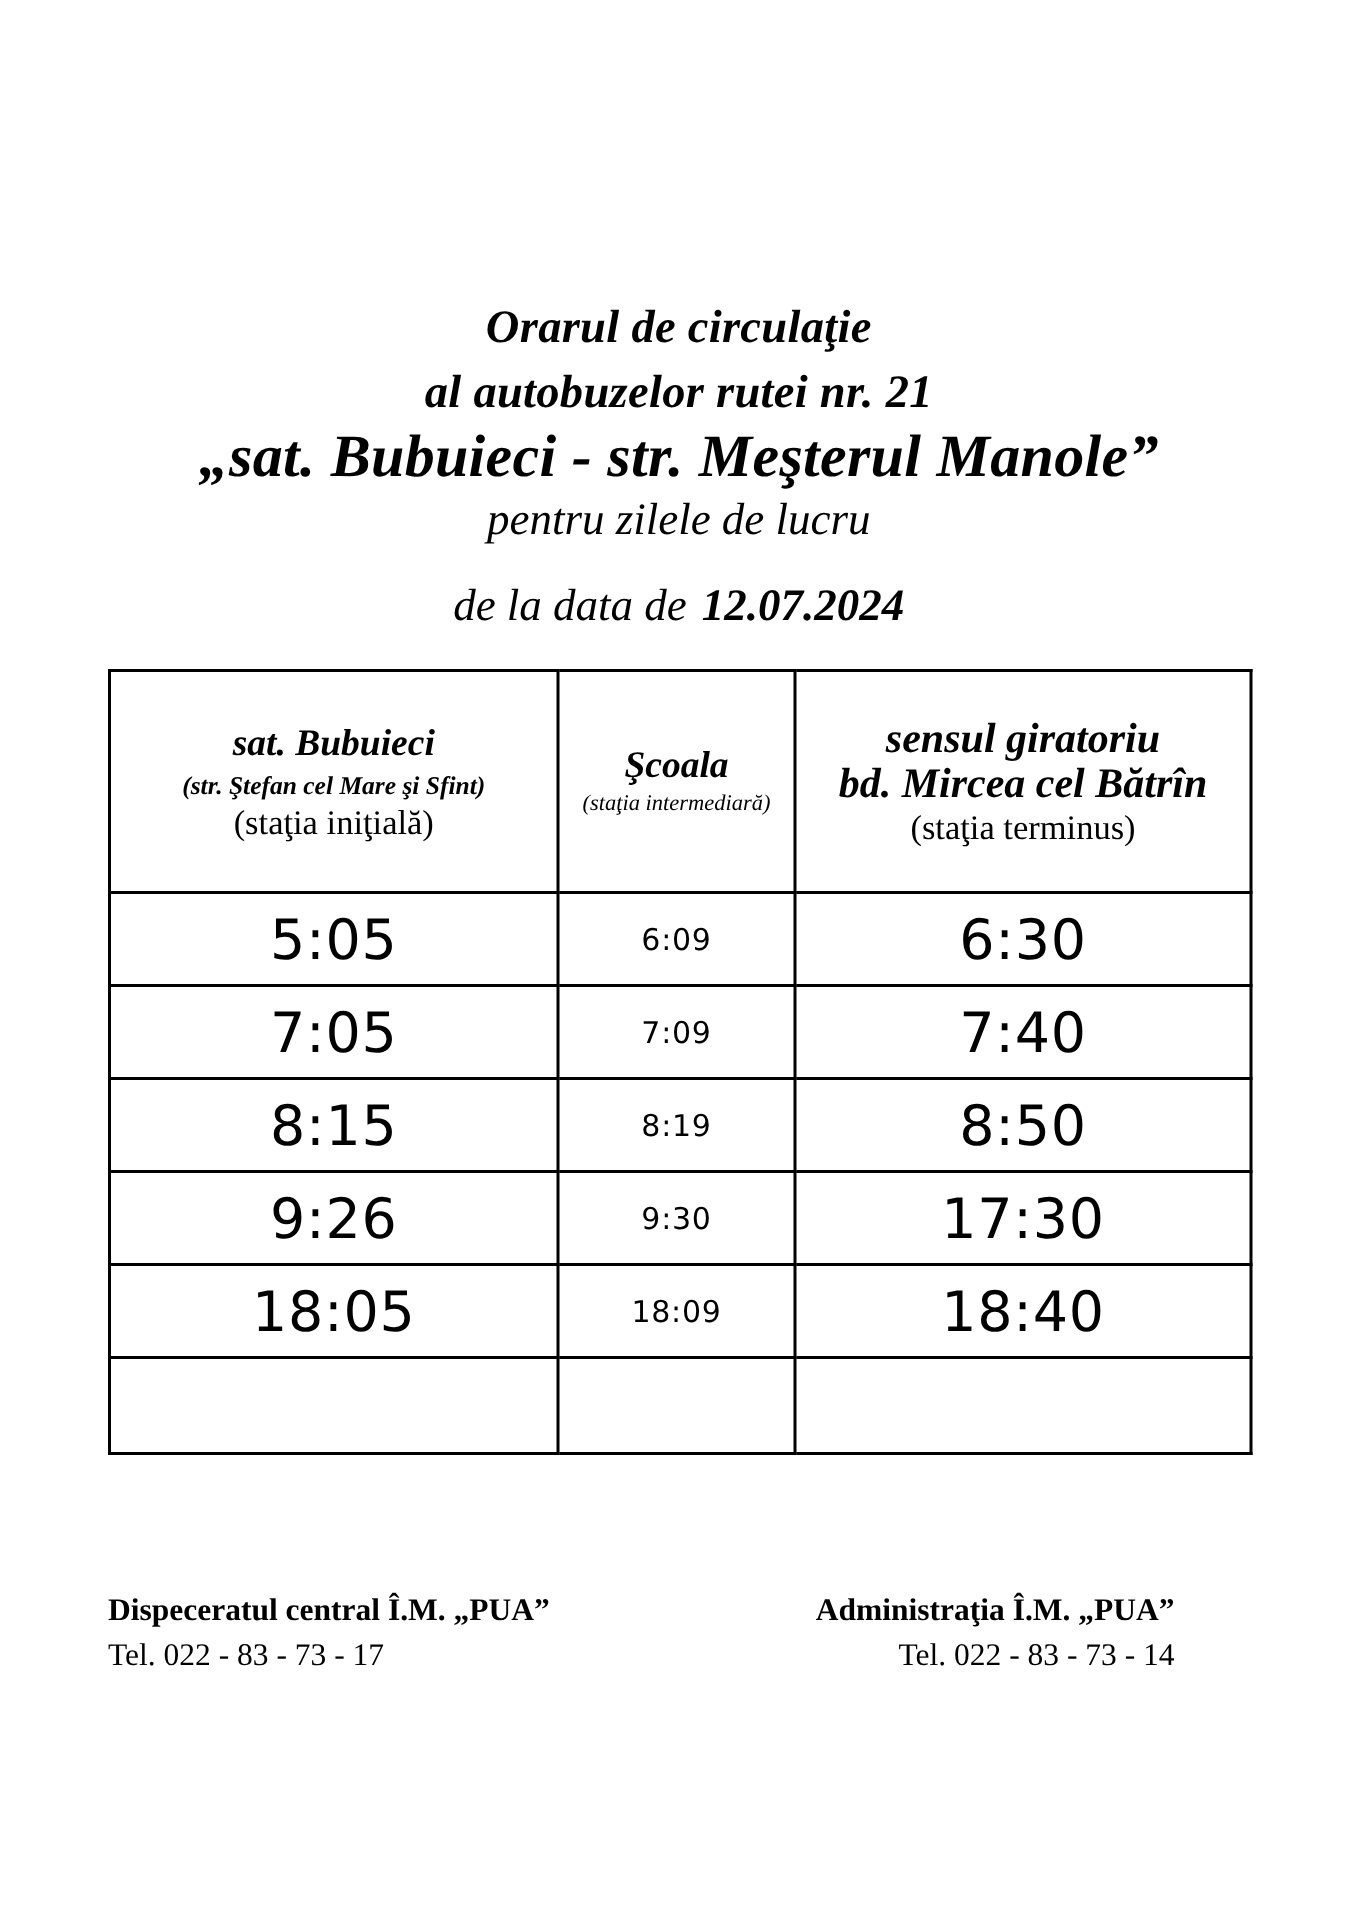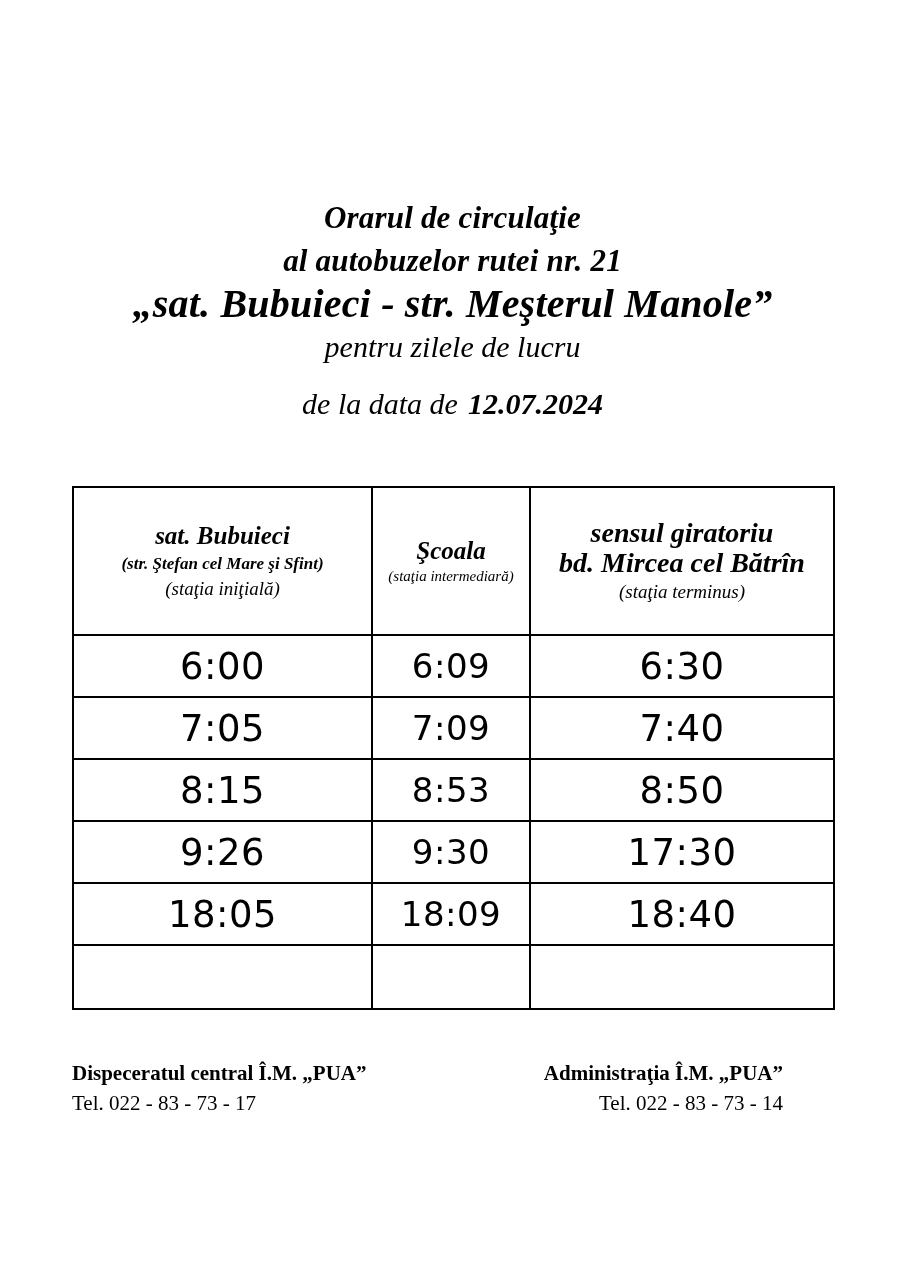--- a/index.html
+++ b/index.html
@@ -46,21 +46,21 @@
   .subtitle-line.date-line {
     margin-top: 13px;
   }
   .date-strong {
     font-weight: bold;
     font-style: italic;
     padding-left: 10px;
   }
 
   table.schedule {
-    margin-top: 60px;
+    margin-top: 20px;
     width: 761px;
     margin-left: 0;
     border-collapse: collapse;
     table-layout: fixed;
   }
   table.schedule td, table.schedule th {
     border: 2px solid #000000;
     padding: 0;
     text-align: center;
     vertical-align: middle;
@@ -83,44 +83,43 @@
     font-size: 28px;
   }
   .h-sub-bold {
     font-weight: bold;
     font-style: italic;
     font-size: 17px;
     line-height: 22px;
     margin-top: 2px;
   }
   .h-sub {
-    font-size: 19px;
+    font-size: 23px;
     line-height: 24px;
     margin-top: 2px;
-    font-style: italic;
   }
   .h-sub-ital {
     font-style: italic;
     font-size: 15px;
     line-height: 19px;
     margin-top: 1px;
   }
   .ora-row td {
     height: 44px;
     font-style: italic;
     font-size: 21px;
   }
   .time-row td {
     height: 60px;
     font-size: 37px;
     font-family: "DejaVu Sans", sans-serif;
     letter-spacing: 0.5px;
   }
   .time-row td.mid {
-    font-size: 34px;
+    font-size: 20px;
   }
   .empty-row td {
     height: 62px;
   }
 
   .footer {
     position: absolute;
     left: 72px;
     right: 60px;
     top: 1058px;
@@ -171,32 +170,32 @@
           <div class="h-sub-ital">(staţia intermediară)</div>
         </td>
         <td class="head-cell">
           <div class="h-main small">sensul giratoriu</div>
           <div class="h-main small">bd. Mircea cel Bătrîn</div>
           <div class="h-sub">(staţia terminus)</div>
         </td>
       </tr>
 
       <tr class="time-row">
-        <td>6:00</td>
+        <td>5:05</td>
         <td class="mid">6:09</td>
         <td>6:30</td>
       </tr>
       <tr class="time-row">
         <td>7:05</td>
         <td class="mid">7:09</td>
         <td>7:40</td>
       </tr>
       <tr class="time-row">
         <td>8:15</td>
-        <td class="mid">8:53</td>
+        <td class="mid">8:19</td>
         <td>8:50</td>
       </tr>
       <tr class="time-row">
         <td>9:26</td>
         <td class="mid">9:30</td>
         <td>17:30</td>
       </tr>
       <tr class="time-row">
         <td>18:05</td>
         <td class="mid">18:09</td>

